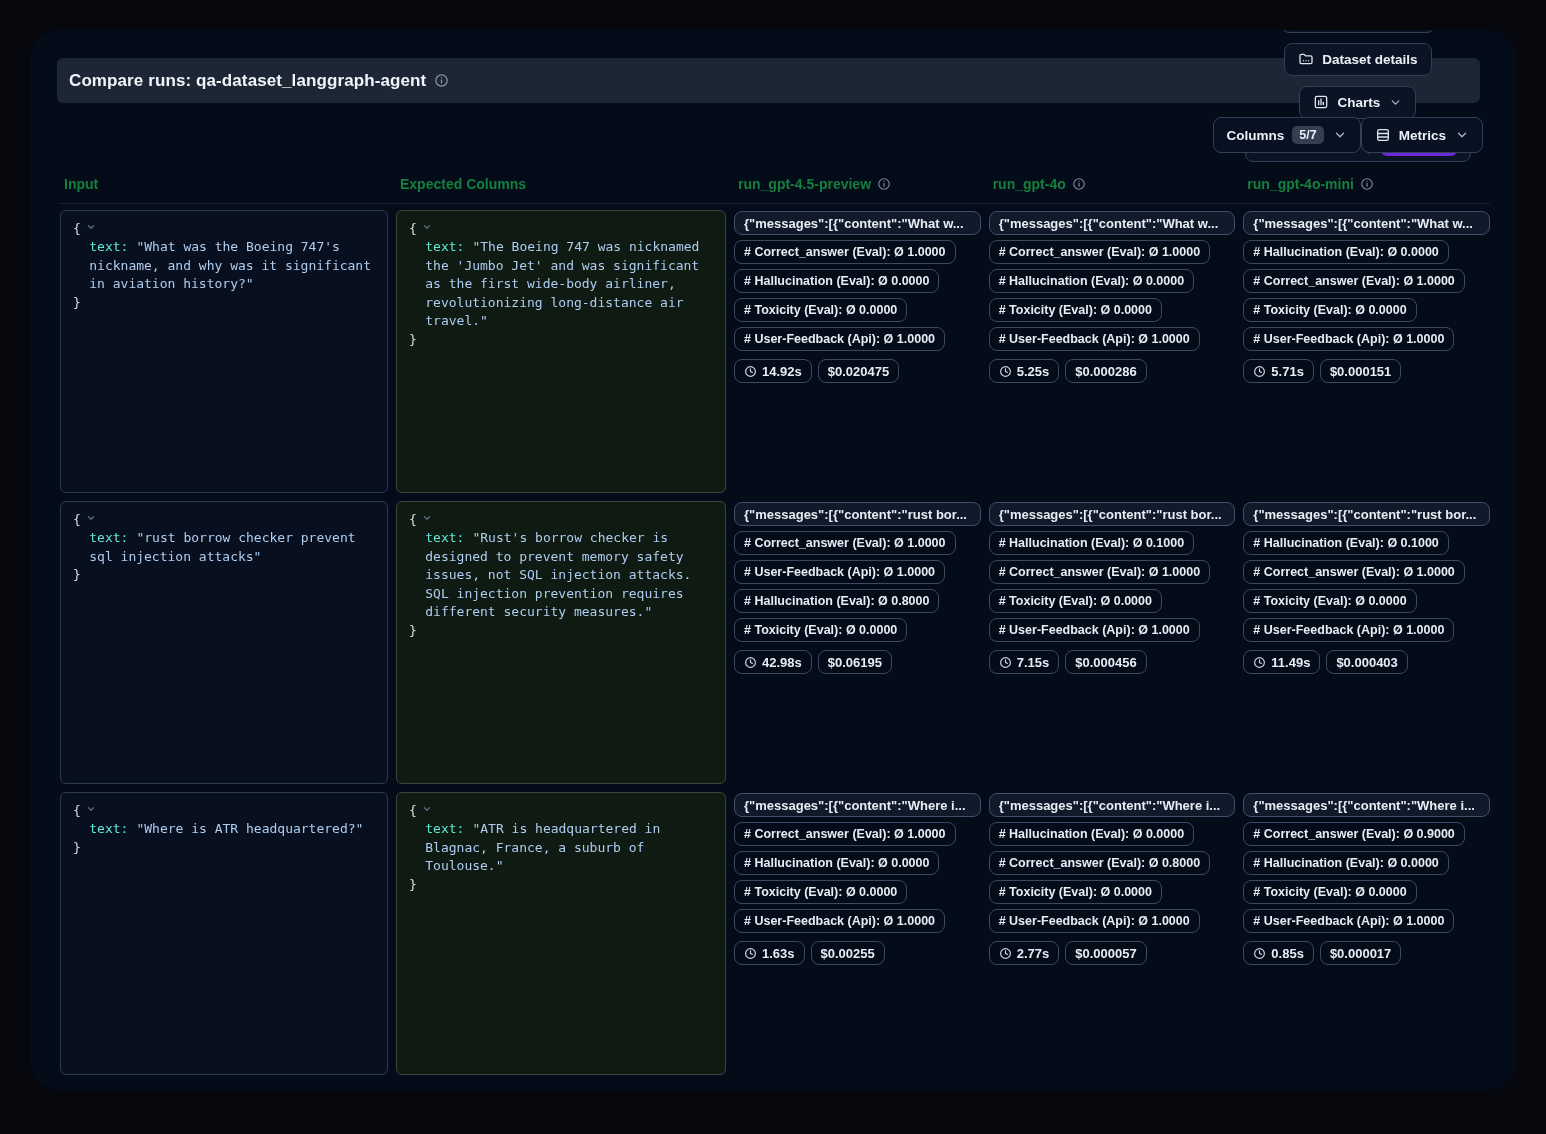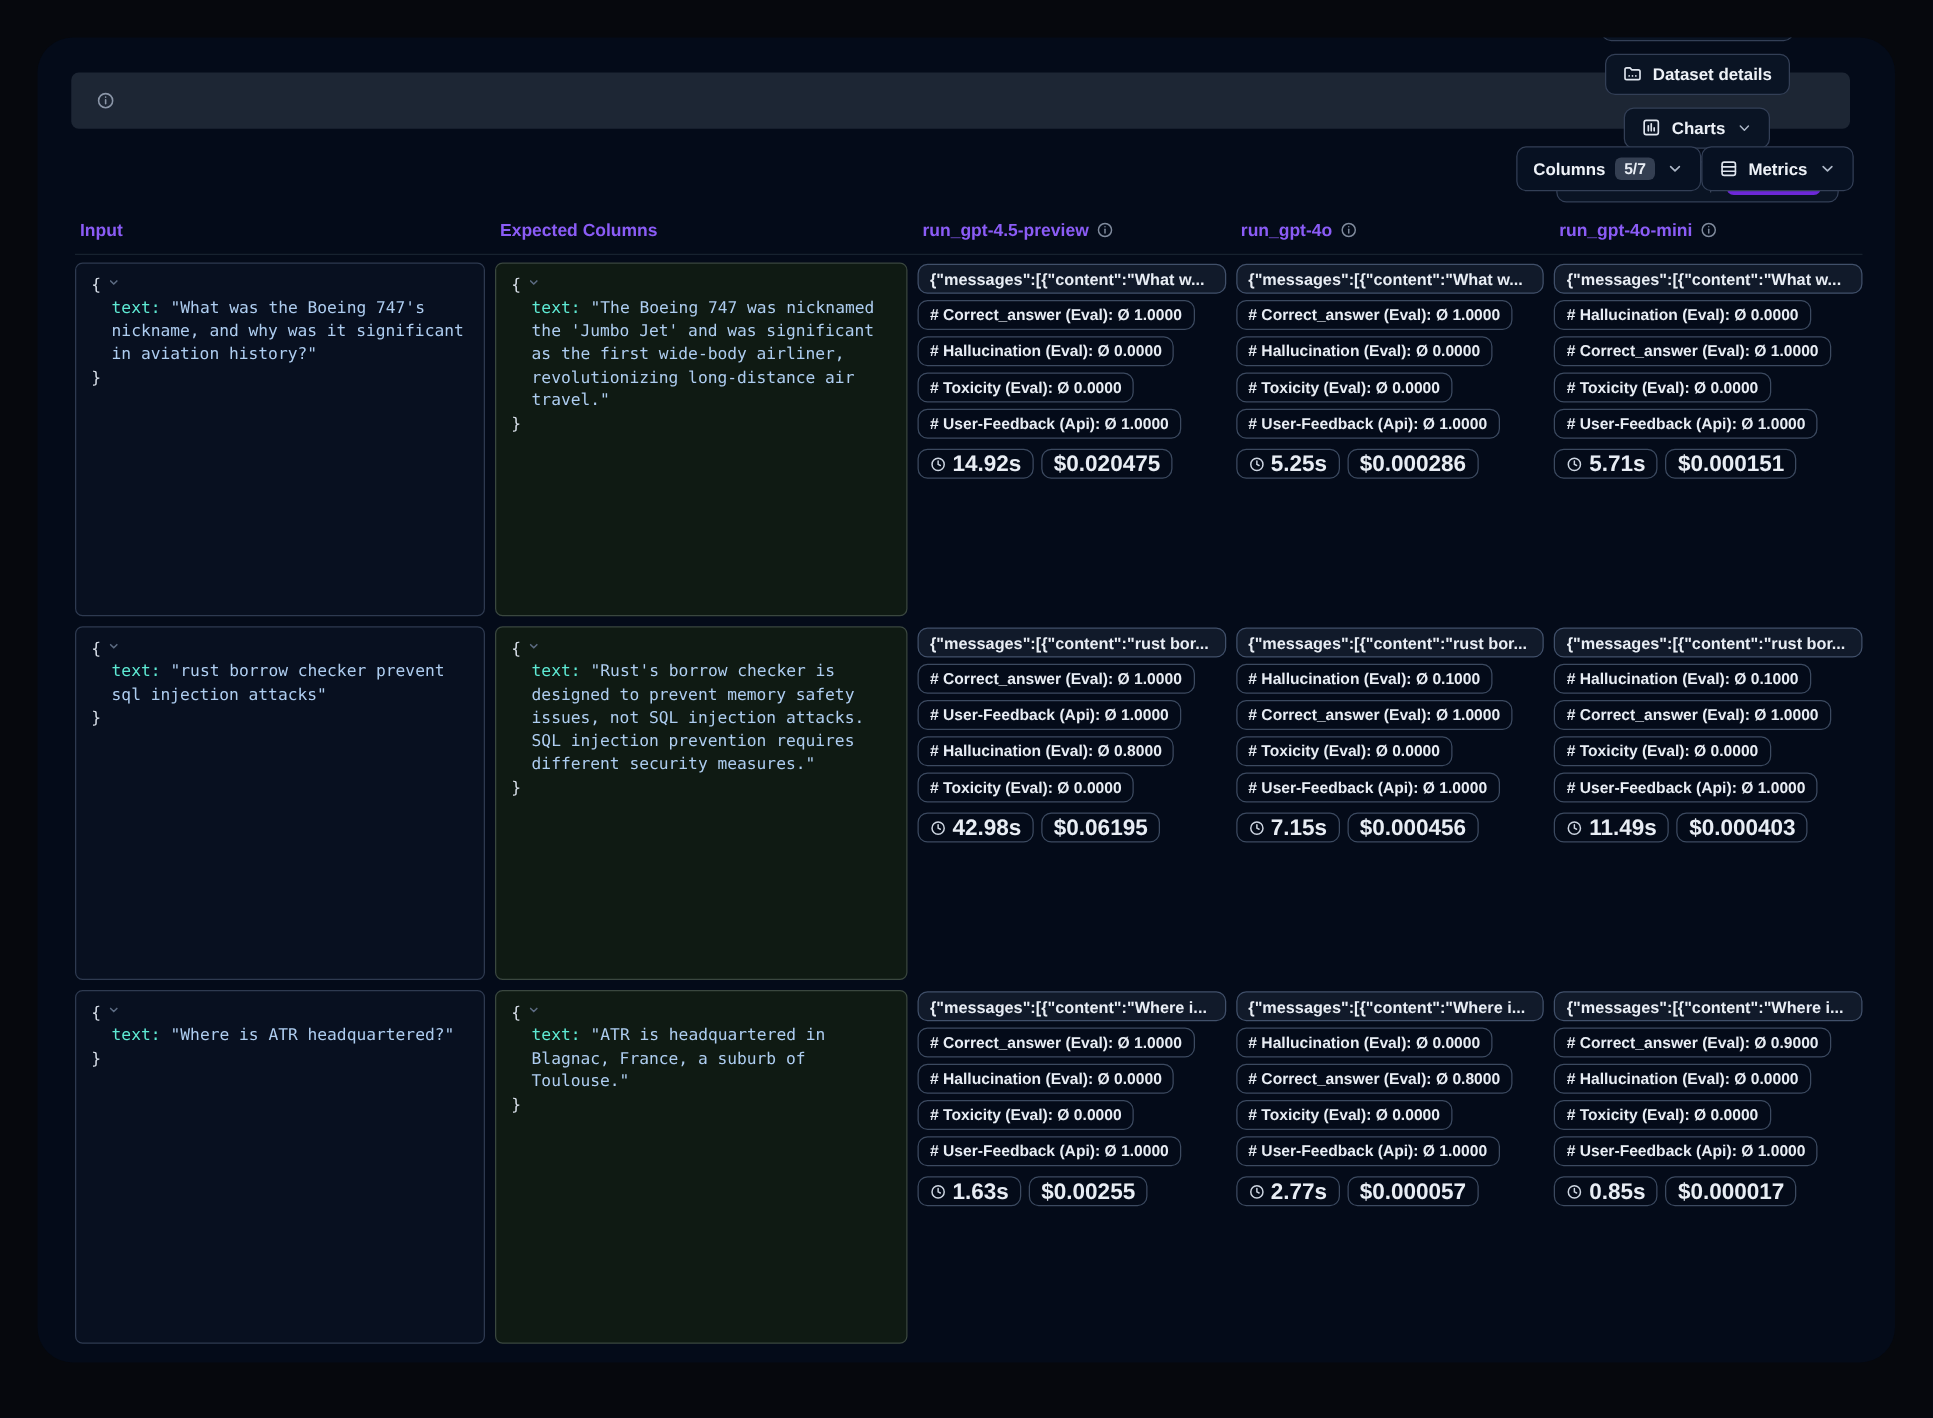--- a/index.html
+++ b/index.html
@@ -28,21 +28,21 @@
 
   
   .toolbar { display: flex; justify-content: flex-end; align-items: center; 
              margin: 14px 33px 0 0; }
   .toolbar .btn { height: 36px; background: #071122; }
   .toolbar .badge { background: #343f52; padding: 2px 7px; border-radius: 5px; }
 
   
   .thead { display: grid; grid-template-columns: 328px 330px 1fr 1fr 1fr; column-gap: 8px;
            margin: 17px 26px 0 30px; padding: 6px 0 11px 0; border-bottom: 1px solid #17222f; }
-  .th { display: flex; align-items: center; gap: 6px; color: #8b5cf6; font-size: 14px;
+  .th { display: flex; align-items: center; gap: 6px; color: #15803d; font-size: 14px;
         font-weight: 700; padding-left: 4px; }
   .th .iicon { margin-left: 0; color: #7f8a9c; }
 
   .tbody { display: grid; grid-template-columns: 328px 330px 1fr 1fr 1fr; column-gap: 8px;
            row-gap: 8px; grid-auto-rows: 283px; margin: 6px 26px 0 30px; }
 
   .io-cell { height: 100%; border-radius: 6px; padding: 9px 12px; overflow: hidden;
              font-family: "DejaVu Sans Mono", monospace; font-size: 13px; line-height: 1.42; }
   .input-cell    { background: #081020; border: 1px solid #2e3a50; }
   .expected-cell { background: #0f1a13; border: 1px solid #3a473f; }
@@ -52,29 +52,30 @@
   .json-key { color: #5eead4; margin-right: .62em; }
   .json-str { color: #aecdf0; }
 
   .run-cell { display: flex; flex-direction: column; gap: 5px; align-items: flex-start; padding-top: 1px; }
   .chip { height: 24px; display: inline-flex; align-items: center; border: 1px solid #3c4a60;
           border-radius: 8px; color: #e8edf4; background: transparent; }
   .json-chip { width: 100%; background: #111a2a; border-color: #41506a; padding: 0 9px;
                font-size: 13px; font-weight: 700; white-space: nowrap; overflow: hidden; cursor: pointer; }
   .metric { padding: 0 9px; font-size: 12.5px; font-weight: 600; white-space: nowrap; text-align: right; }
   .chip-row { display: flex; gap: 6px; margin-top: 3px; }
-  .time, .cost { padding: 0 9px; font-size: 18px; font-weight: 700; gap: 5px; }
+  .time, .cost { padding: 0 9px; font-size: 13px; font-weight: 700; gap: 5px; }
   .time .iicon { margin: 0; color: #cdd5e1; }
 </style>
 </head>
 <body>
 
 <div class="panel">
 
   <div class="appbar">
+    <span class="app-title">Compare runs: qa-dataset_langgraph-agent</span>
     <span class="iicon">
       <svg width="15" height="15" viewBox="0 0 24 24" fill="none" stroke="currentColor" stroke-width="2" stroke-linecap="round">
           <circle cx="12" cy="12" r="9"></circle>
           <line x1="12" y1="11" x2="12" y2="16"></line>
           <line x1="12" y1="7.5" x2="12" y2="7.6"></line>
         </svg>
     </span>
 
     <div class="appbar-actions">
       <button class="btn">

